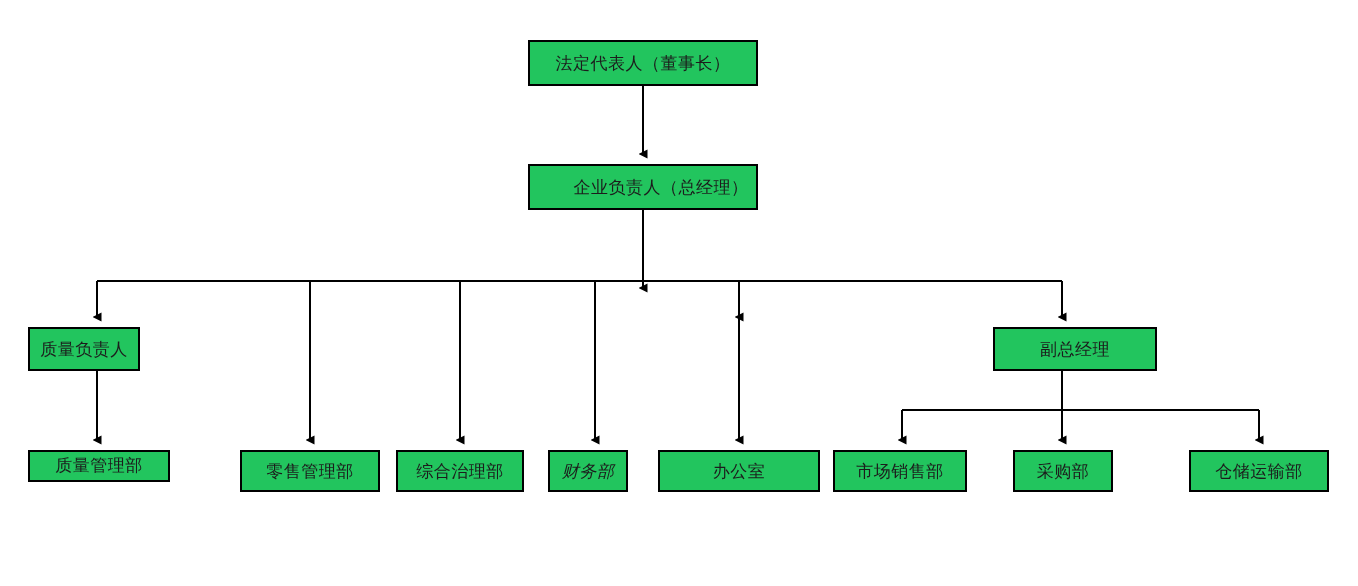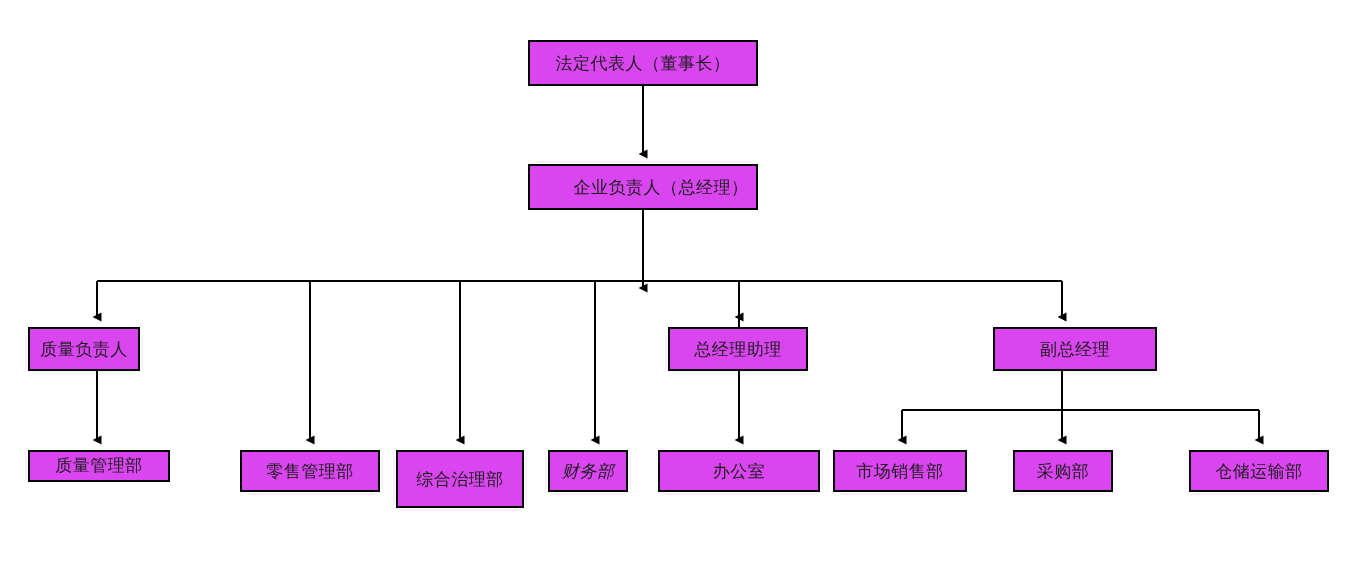--- a/index.html
+++ b/index.html
@@ -23,21 +23,21 @@
     position: absolute;
     left: 0;
     top: 0;
     width: 1358px;
     height: 586px;
   }
   .node-box {
     position: absolute;
     box-sizing: border-box;
     border: 2px solid #000000;
-    background: #d946ef;
+    background: #22c55e;
     display: flex;
     align-items: center;
     justify-content: center;
     color: #1a1a1a;
     letter-spacing: 0.5px;
     white-space: nowrap;
   }
   .node-label {
     font-size: 17px;
     line-height: 1;
@@ -98,37 +98,34 @@
   </div>
 
   <div class="node-box" style="left:528px; top:164px; width:230px; height:46px;padding-left:36px;">
     <span class="node-label">企业负责人（总经理）</span>
   </div>
 
   <div class="node-box" style="left:28px; top:327px; width:112px; height:44px;">
     <span class="node-label">质量负责人</span>
   </div>
 
-  <div class="node-box" style="left:668px; top:327px; width:140px; height:44px;">
-    <span class="node-label">总经理助理</span>
-  </div>
 
   <div class="node-box" style="left:993px; top:327px; width:164px; height:44px;">
     <span class="node-label">副总经理</span>
   </div>
 
   <div class="node-box" style="left:28px; top:450px; width:142px; height:32px;font-family:Liberation Mono, monospace;">
     <span class="node-label">质量管理部</span>
   </div>
 
   <div class="node-box" style="left:240px; top:450px; width:140px; height:42px;">
     <span class="node-label">零售管理部</span>
   </div>
 
-  <div class="node-box" style="left:396px; top:450px; width:128px; height:58px;">
+  <div class="node-box" style="left:396px; top:450px; width:128px; height:42px;">
     <span class="node-label">综合治理部</span>
   </div>
 
   <div class="node-box" style="left:548px; top:450px; width:80px; height:42px;font-style:italic;">
     <span class="node-label">财务部</span>
   </div>
 
   <div class="node-box" style="left:658px; top:450px; width:162px; height:42px;">
     <span class="node-label">办公室</span>
   </div>

